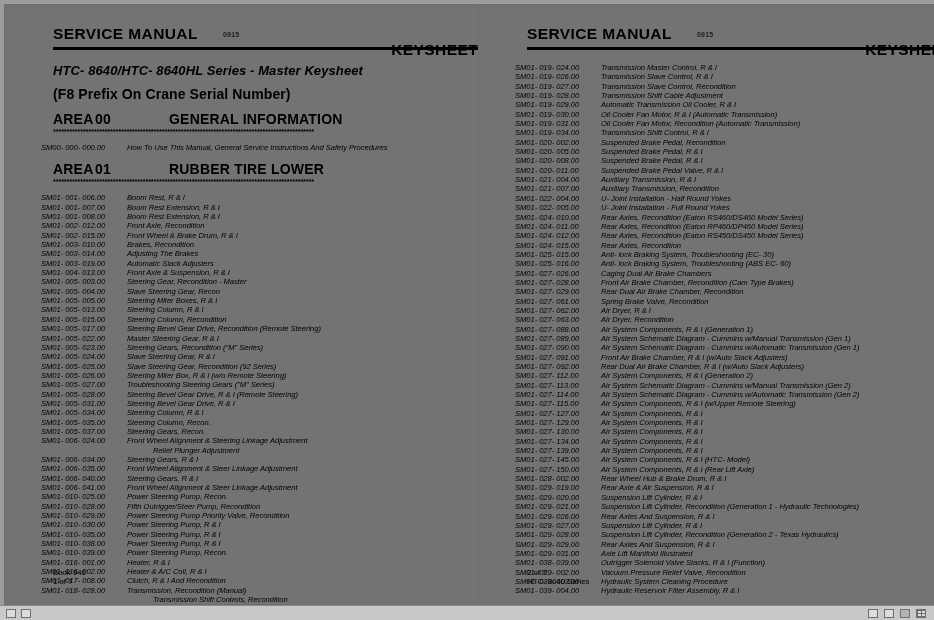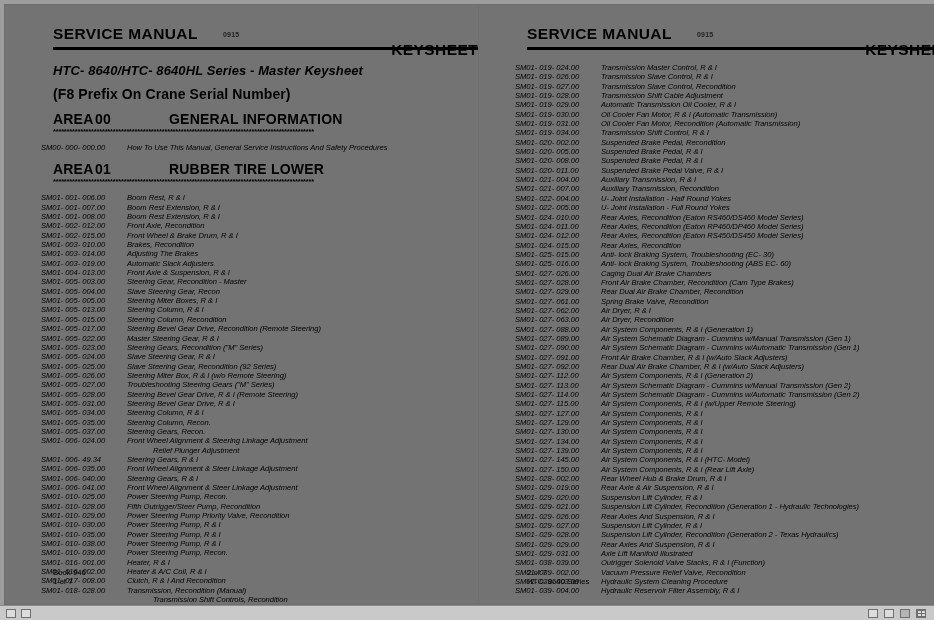--- a/index.html
+++ b/index.html
@@ -345,21 +345,21 @@
           </div>
           <div class="entry">
             <span class="code">SM01- 006- 024.00</span>
             <span class="desc">Front Wheel Alignment &amp; Steering Linkage Adjustment</span>
           </div>
           <div class="entry cont">
             <span class="code"></span>
             <span class="desc">Relief Plunger Adjustment</span>
           </div>
           <div class="entry">
-            <span class="code">SM01- 006- 49.34</span>
+            <span class="code">SM01- 006- 034.00</span>
             <span class="desc">Steering Gears, R &amp; I</span>
           </div>
           <div class="entry">
             <span class="code">SM01- 006- 035.00</span>
             <span class="desc">Front Wheel Alignment &amp; Steer Linkage Adjustment</span>
           </div>
           <div class="entry">
             <span class="code">SM01- 006- 040.00</span>
             <span class="desc">Steering Gears, R &amp; I</span>
           </div>

